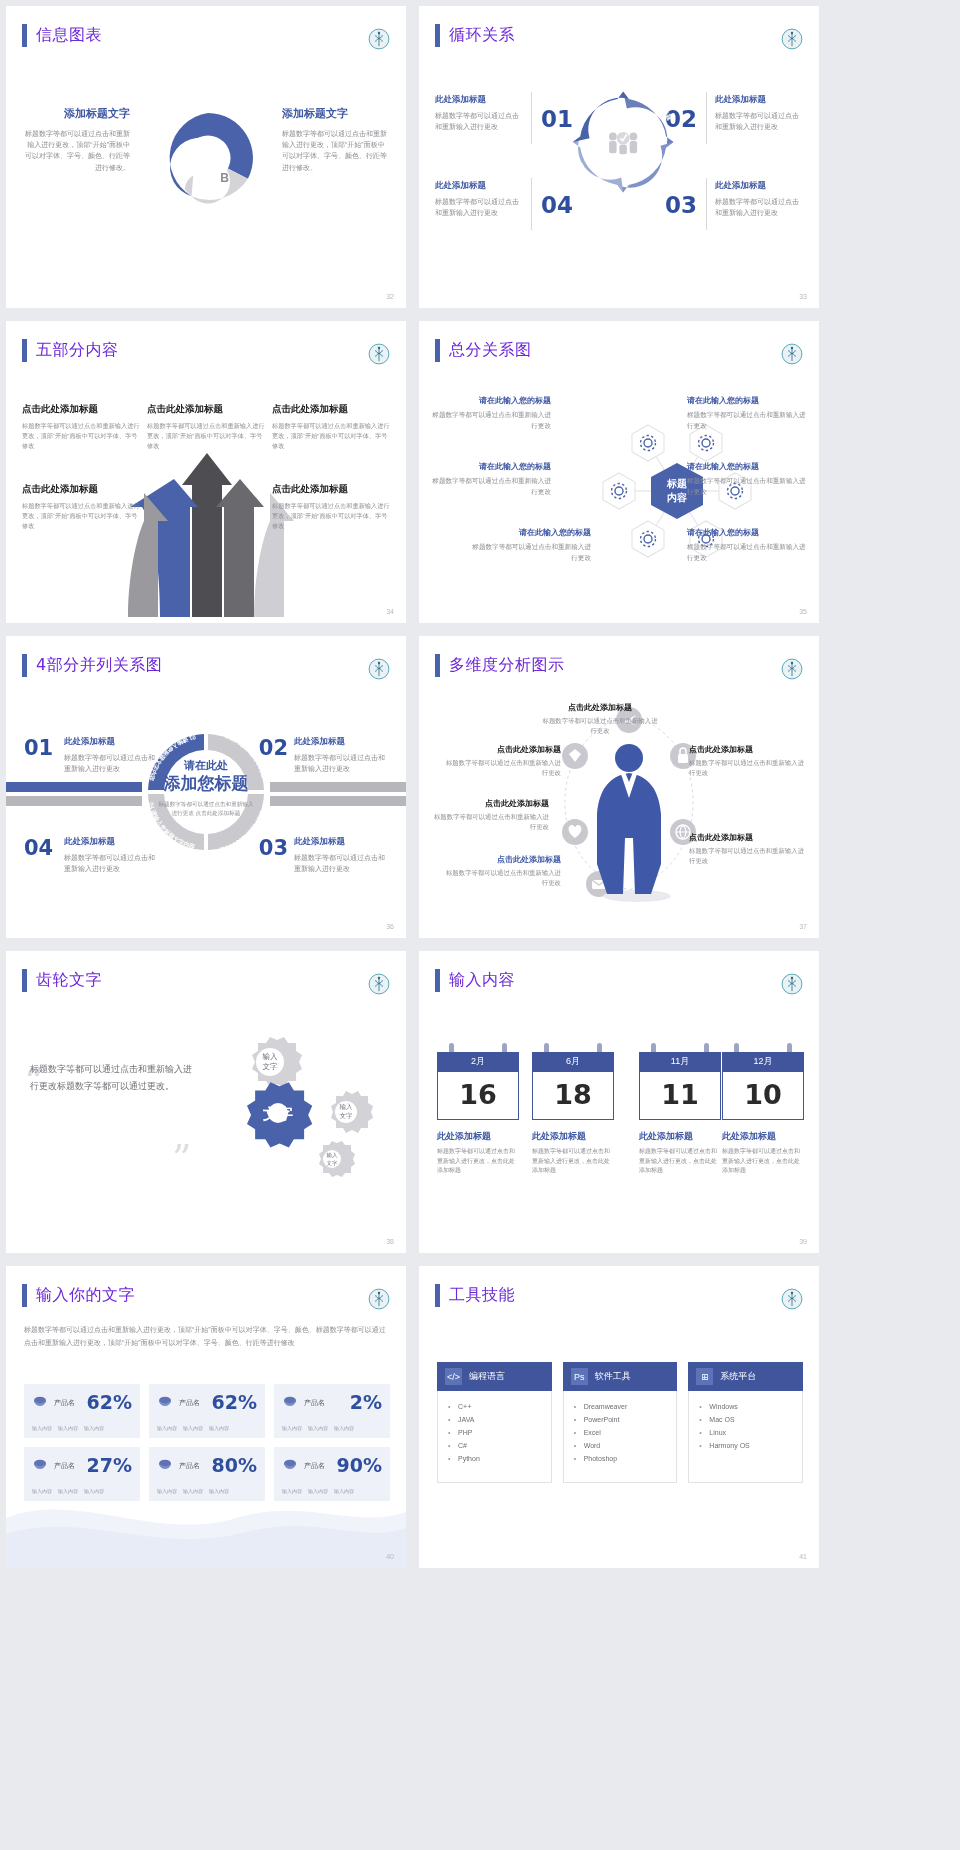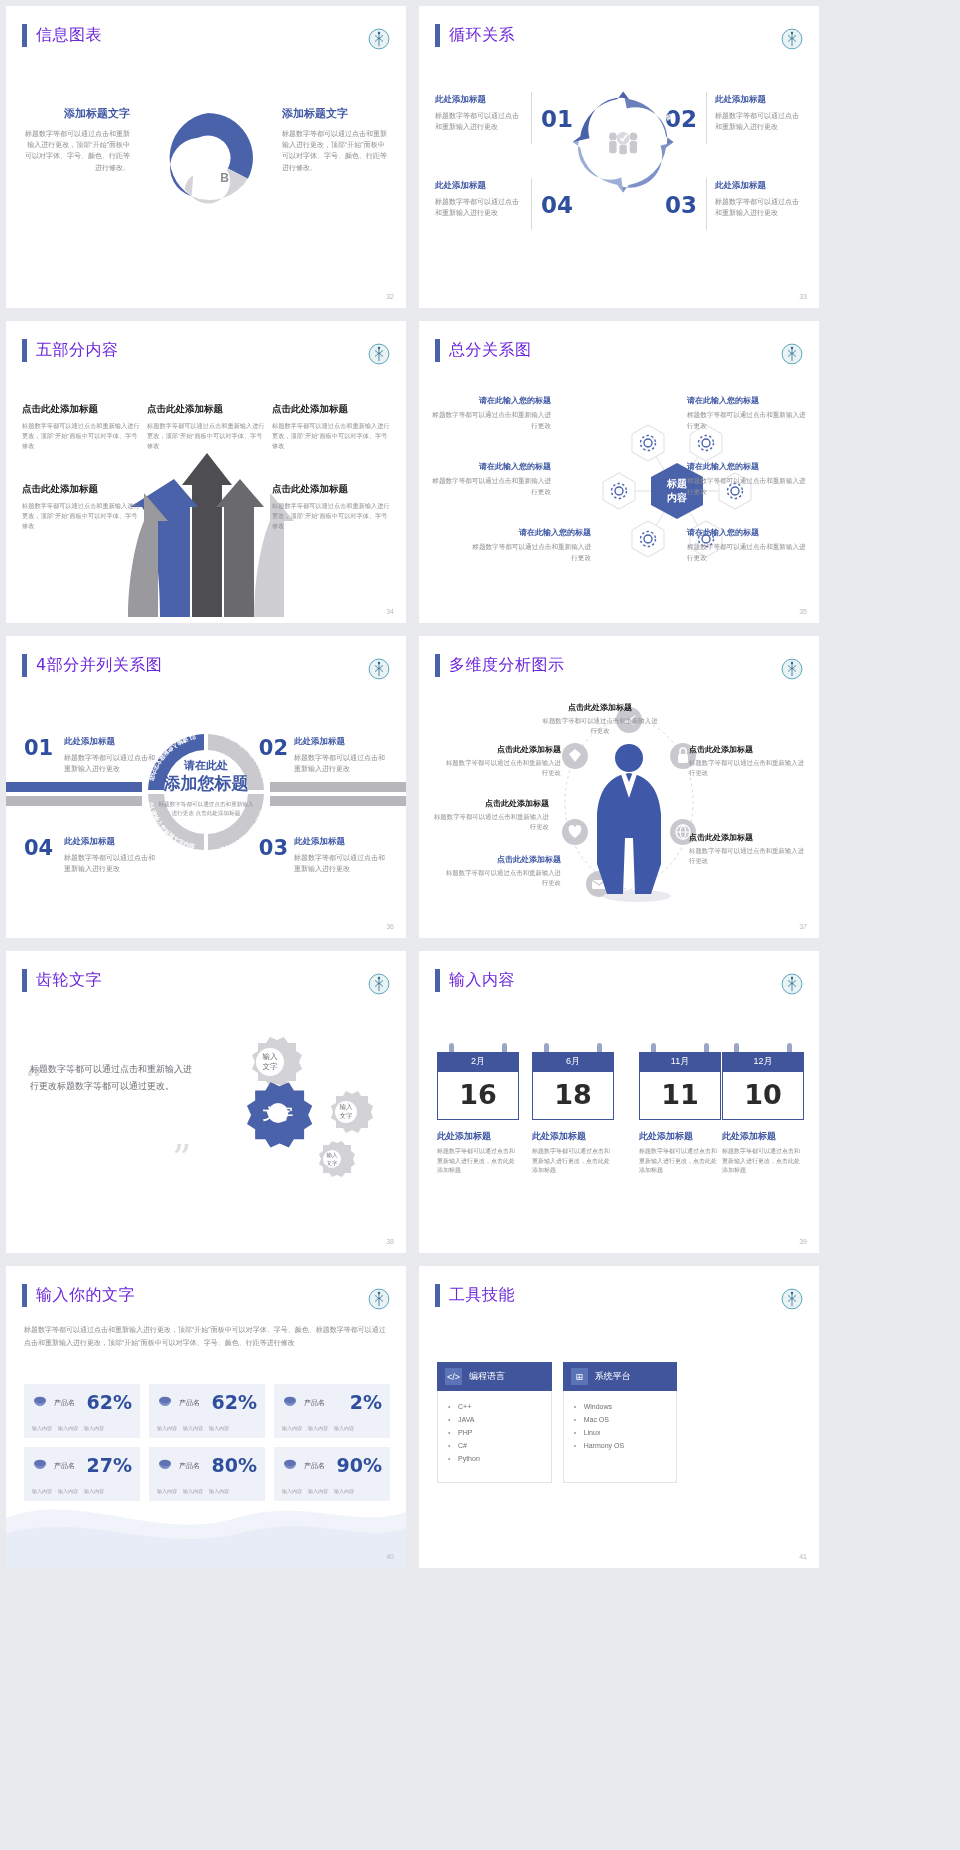--- a/index.html
+++ b/index.html
@@ -717,20 +717,33 @@
         <ul class="cbody">
           <li>C++</li>
           <li>JAVA</li>
           <li>PHP</li>
           <li>C#</li>
           <li>Python</li>
         </ul>
       </div>
       <div class="card">
         <div class="chd">
+          <div class="cico">Ps</div>
+          <span>软件工具</span>
+        </div>
+        <ul class="cbody">
+          <li>Dreamweaver</li>
+          <li>PowerPoint</li>
+          <li>Excel</li>
+          <li>Word</li>
+          <li>Photoshop</li>
+        </ul>
+      </div>
+      <div class="card">
+        <div class="chd">
           <div class="cico">⊞</div>
           <span>系统平台</span>
         </div>
         <ul class="cbody">
           <li>Windows</li>
           <li>Mac OS</li>
           <li>Linux</li>
           <li>Harmony OS</li>
         </ul>
       </div>

